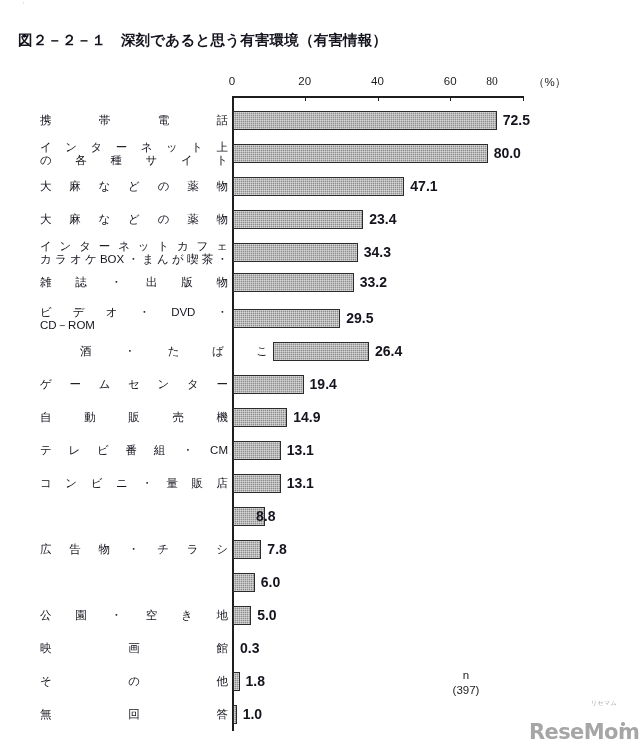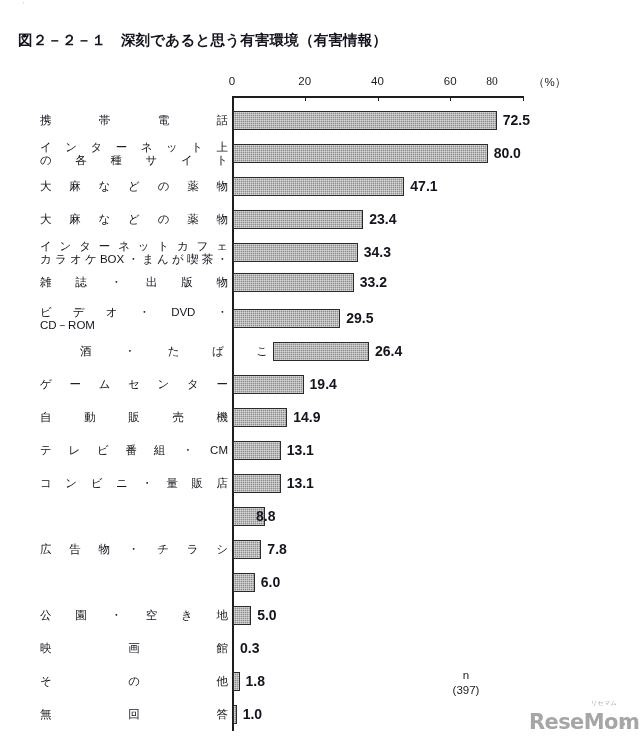--- a/index.html
+++ b/index.html
@@ -99,21 +99,21 @@
     transform:translateX(-50%);
     text-align:center;font-size:11.5px;color:#1d1d1d;line-height:15px;
   }
 
   
   #logo{
     position:absolute;left:529px;top:702px;
     width:98px;height:30px;
   }
   #logo .wordmark{
-    position:absolute;left:0;top:8px;
+    position:absolute;left:0;top:18px;
     font-size:21px;font-weight:bold;color:#a6a6a6;
     letter-spacing:-0.6px;white-space:nowrap;
     font-family:"DejaVu Sans",sans-serif;
   }
   #logo .furigana{
     position:absolute;left:62px;top:-3px;
     font-size:6px;color:#a6a6a6;letter-spacing:0.4px;white-space:nowrap;
   }
   #logo .dot{
     position:absolute;left:92px;top:20px;

